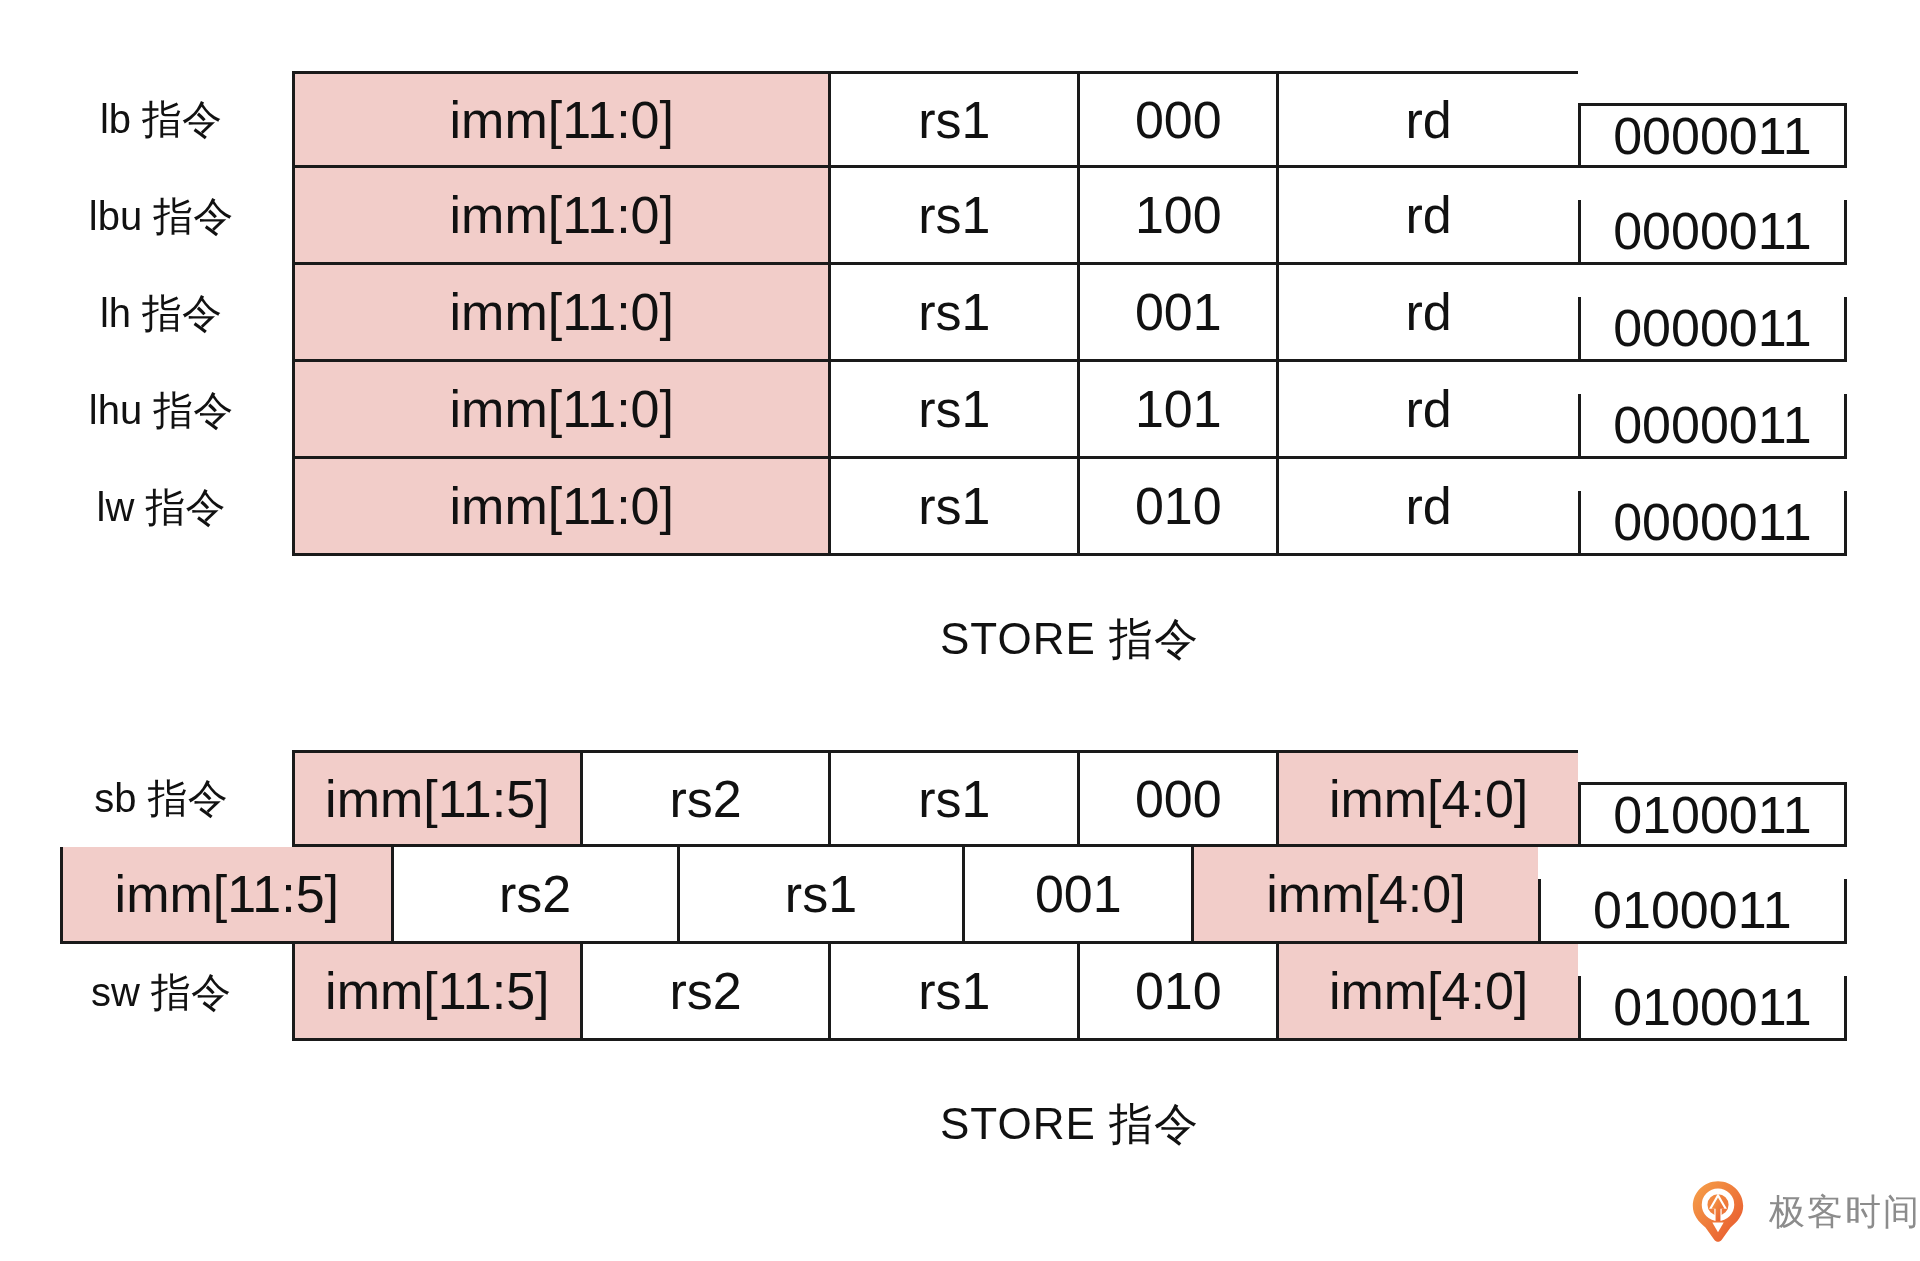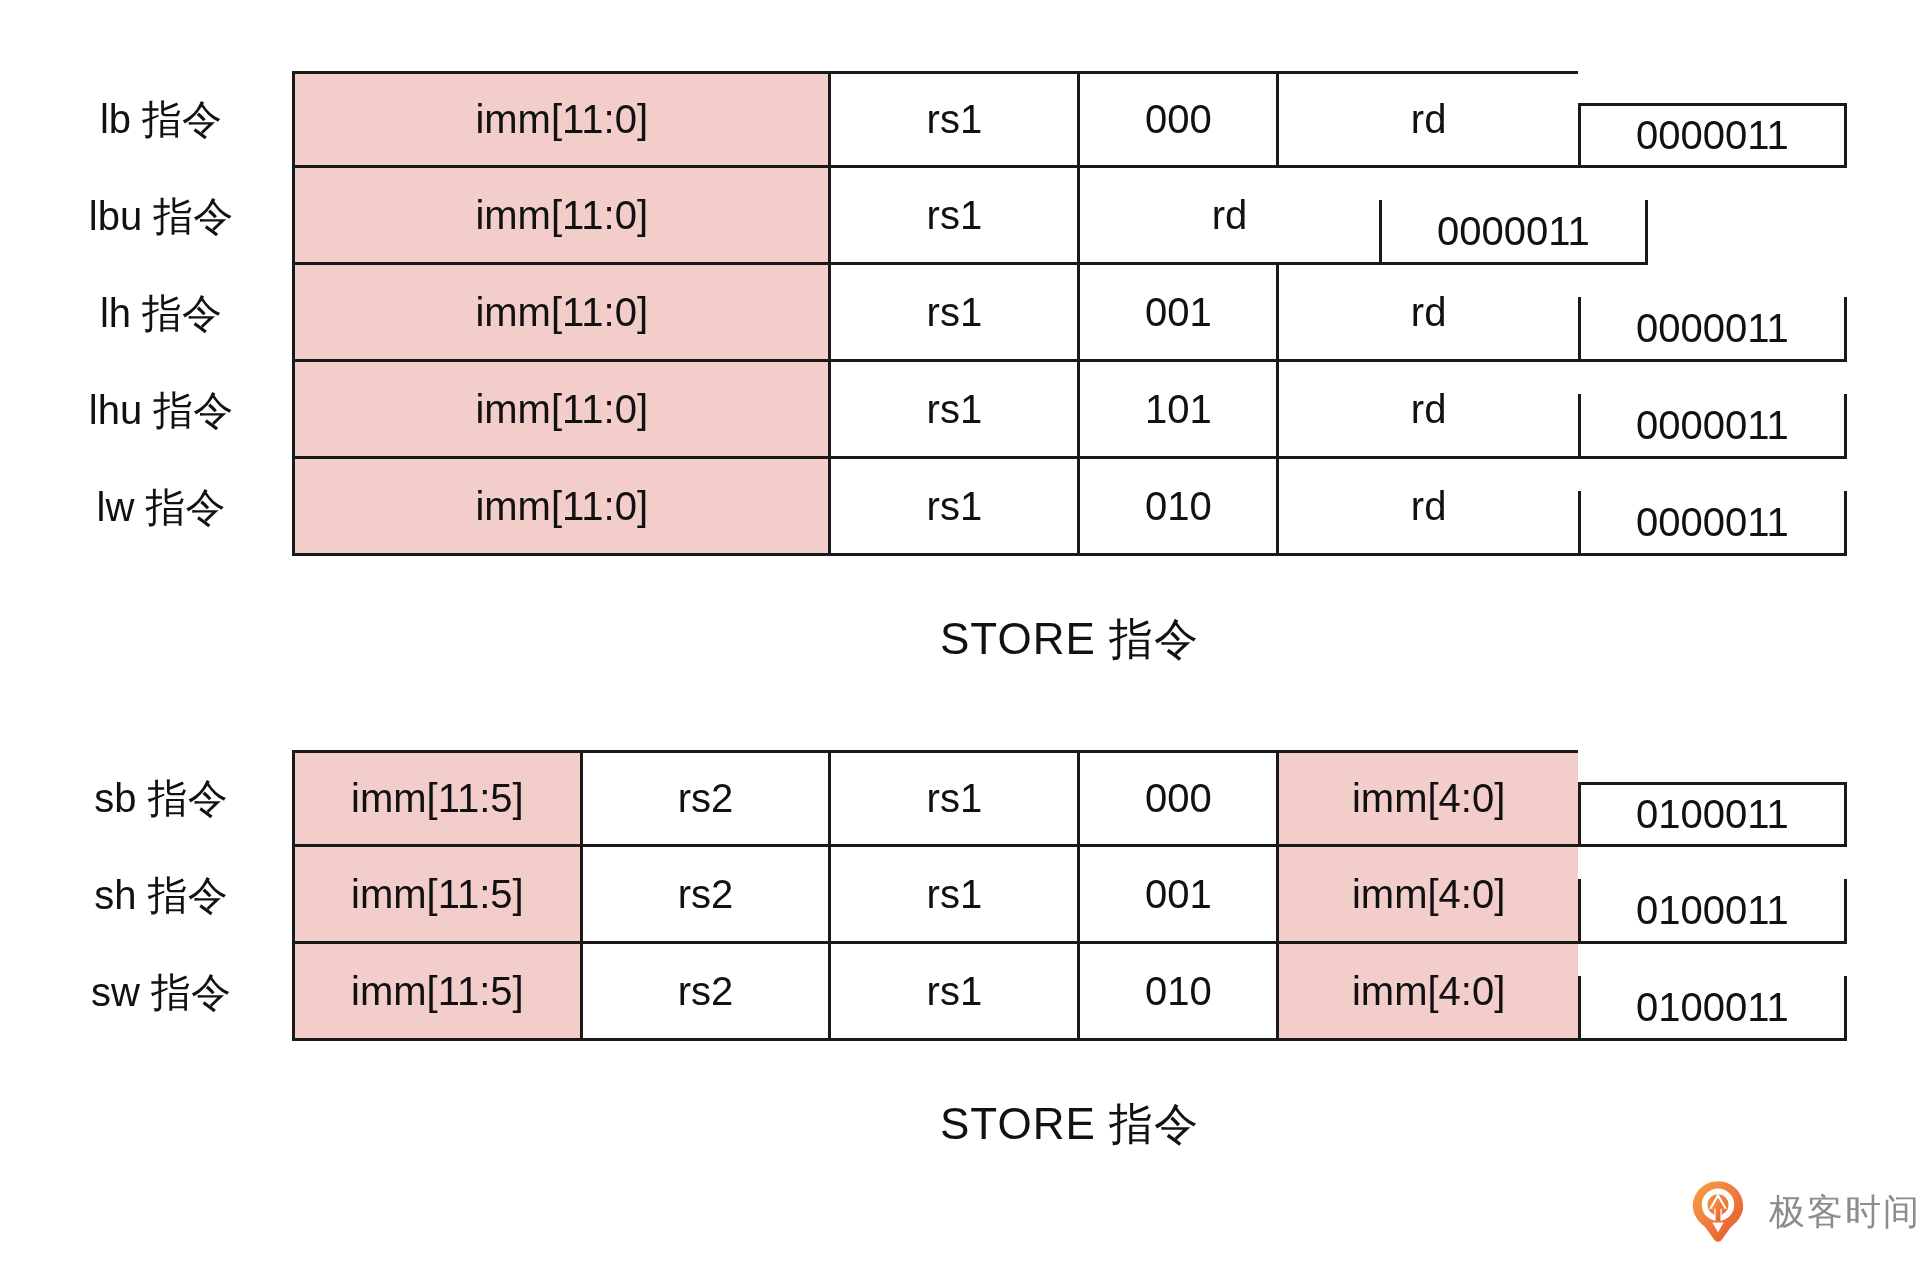--- a/index.html
+++ b/index.html
@@ -26,21 +26,21 @@
     justify-content: center;
     font-size: 40px;
     white-space: nowrap;
   }
   .cells { flex: 1; display: flex; }
   .cell {
     box-sizing: border-box;
     display: flex;
     align-items: center;
     justify-content: center;
-    font-size: 40px;
+    font-size: 52px;
     border-left: 3px solid var(--border, #1a1a1a);
     border-bottom: 3px solid var(--border, #1a1a1a);
     background: #ffffff;
     white-space: nowrap;
   }
   .trow:first-child .cell { border-top: 3px solid var(--border, #1a1a1a); }
   .cell:last-child { border-right: 3px solid var(--border, #1a1a1a); margin-top: 32px; }
   .cell.hl { background: var(--hl, #f2cdc9); }
 
   .caption {
@@ -81,20 +81,21 @@
             <div class="cell" style="width: 12.8%;">000</div>
             <div class="cell" style="width: 19.4%;">rd</div>
             <div class="cell" style="width: 17.3%;">0000011</div>
           </div>
         </div>
         <div class="trow">
           <div class="tlabel">lbu 指令</div>
           <div class="cells">
             <div class="cell hl" style="width: 34.5%;">imm[11:0]</div>
             <div class="cell" style="width: 16%;">rs1</div>
+            <div class="cell" style="width: 12.8%;">100</div>
             <div class="cell" style="width: 19.4%;">rd</div>
             <div class="cell" style="width: 17.3%;">0000011</div>
           </div>
         </div>
         <div class="trow">
           <div class="tlabel">lh 指令</div>
           <div class="cells">
             <div class="cell hl" style="width: 34.5%;">imm[11:0]</div>
             <div class="cell" style="width: 16%;">rs1</div>
             <div class="cell" style="width: 12.8%;">001</div>
@@ -133,21 +134,20 @@
           <div class="cells">
             <div class="cell hl" style="width: 18.5%;">imm[11:5]</div>
             <div class="cell" style="width: 16%;">rs2</div>
             <div class="cell" style="width: 16%;">rs1</div>
             <div class="cell" style="width: 12.8%;">000</div>
             <div class="cell hl" style="width: 19.4%;">imm[4:0]</div>
             <div class="cell" style="width: 17.3%;">0100011</div>
           </div>
         </div>
         <div class="trow">
-          <div class="tlabel">sh 指令</div>
           <div class="cells">
             <div class="cell hl" style="width: 18.5%;">imm[11:5]</div>
             <div class="cell" style="width: 16%;">rs2</div>
             <div class="cell" style="width: 16%;">rs1</div>
             <div class="cell" style="width: 12.8%;">001</div>
             <div class="cell hl" style="width: 19.4%;">imm[4:0]</div>
             <div class="cell" style="width: 17.3%;">0100011</div>
           </div>
         </div>
         <div class="trow">

